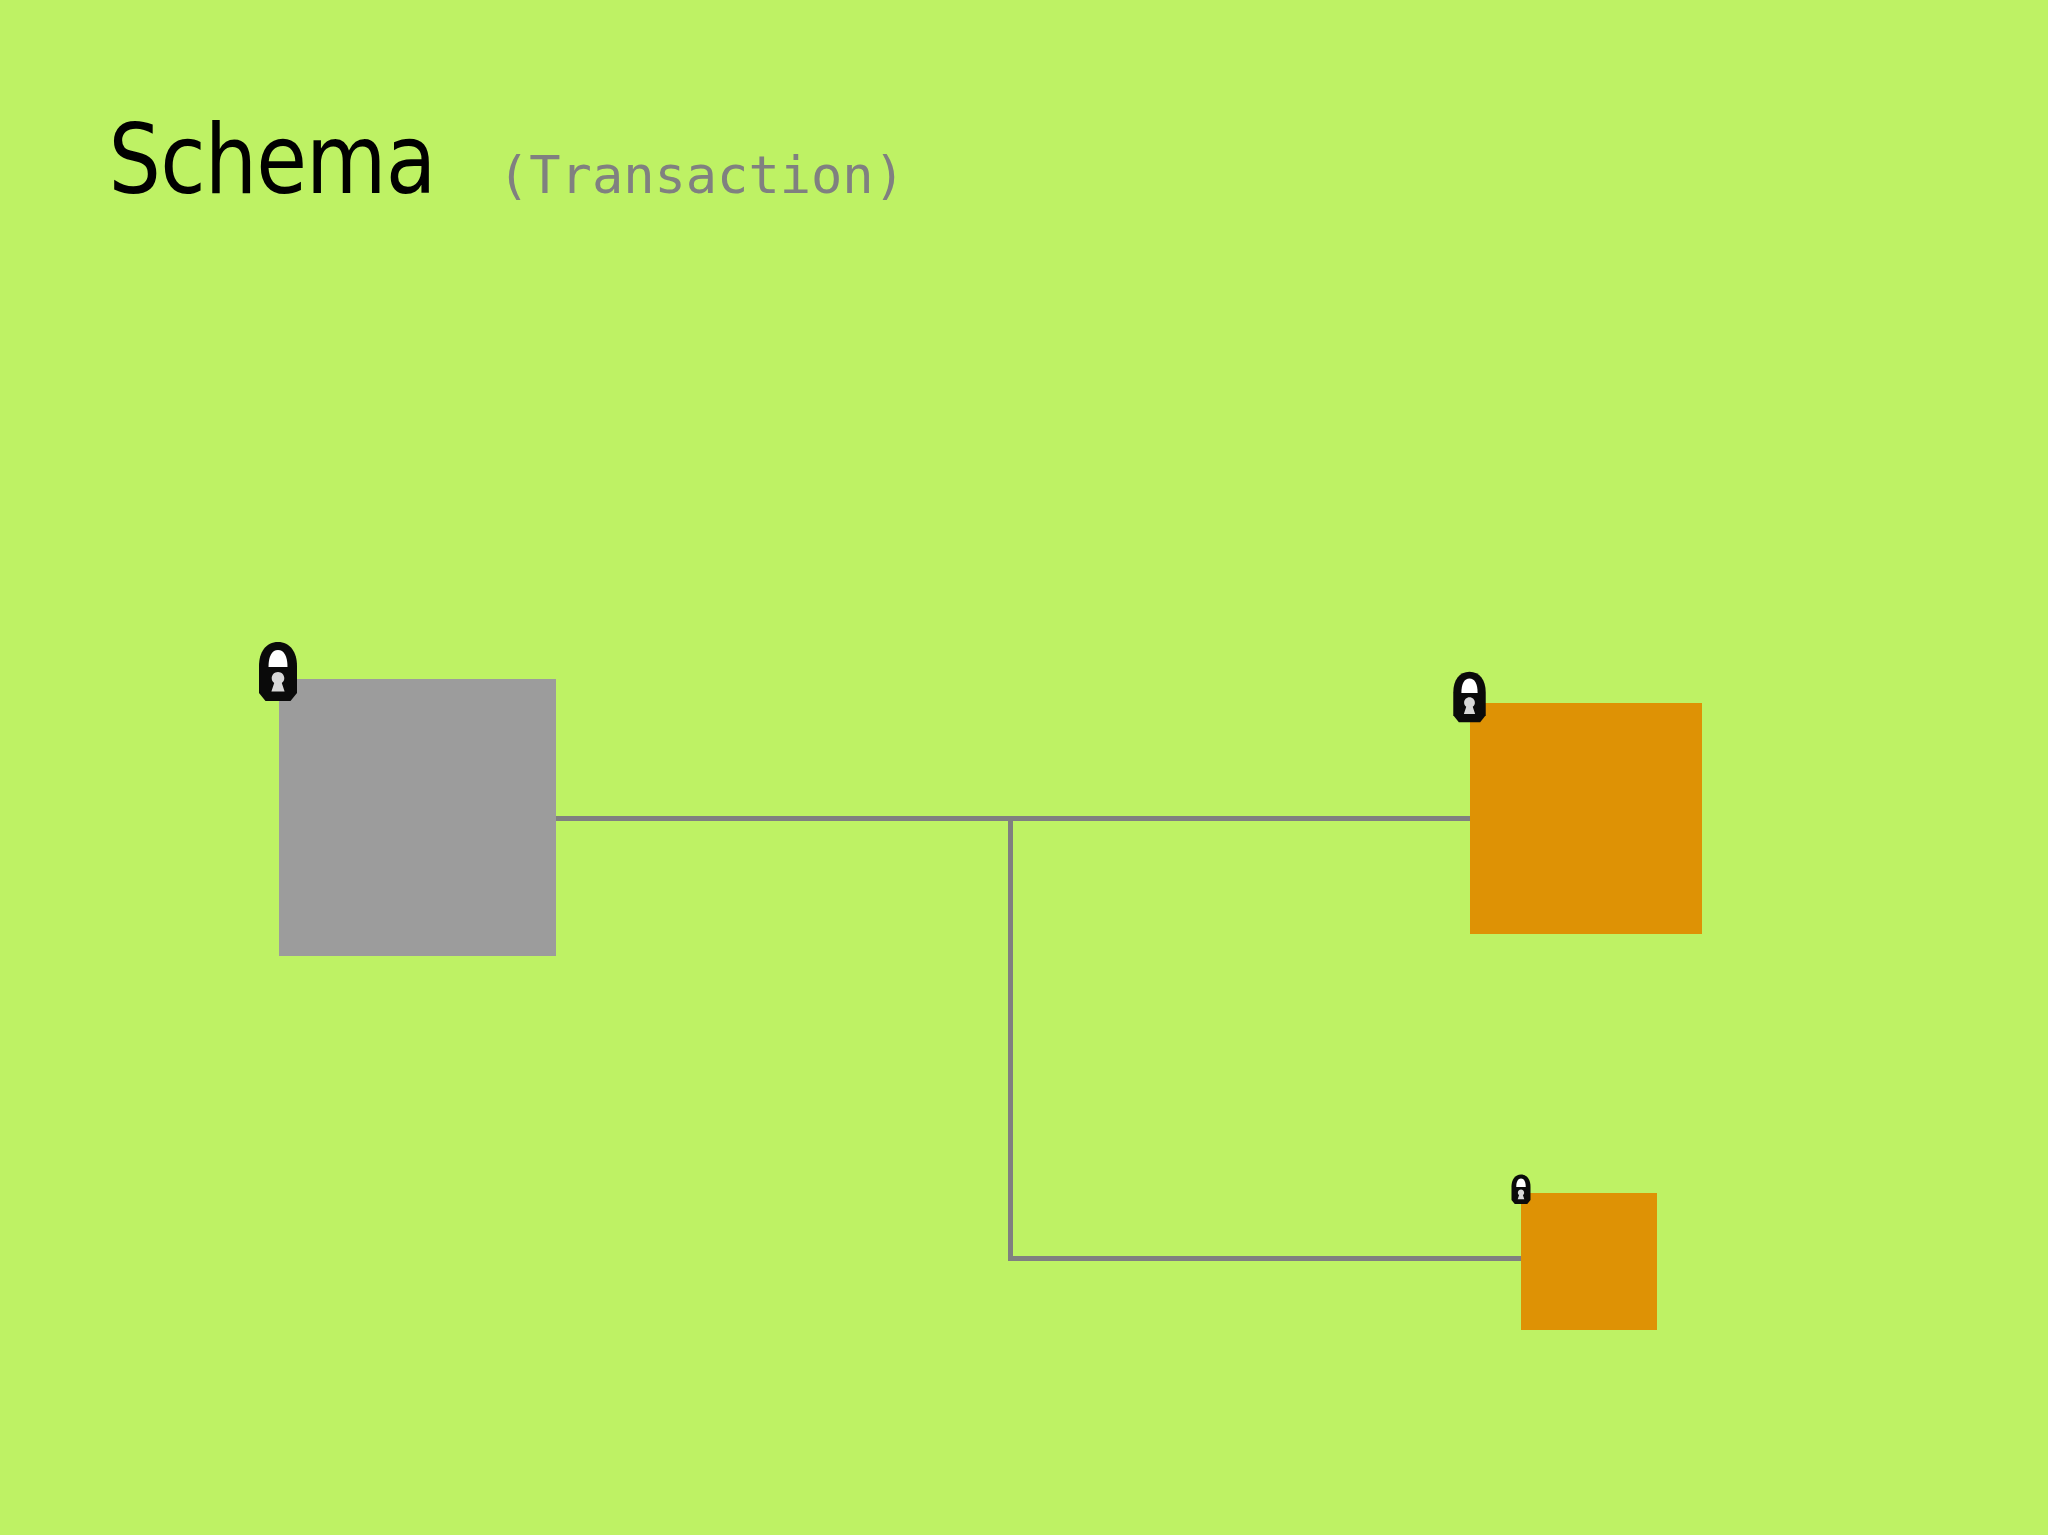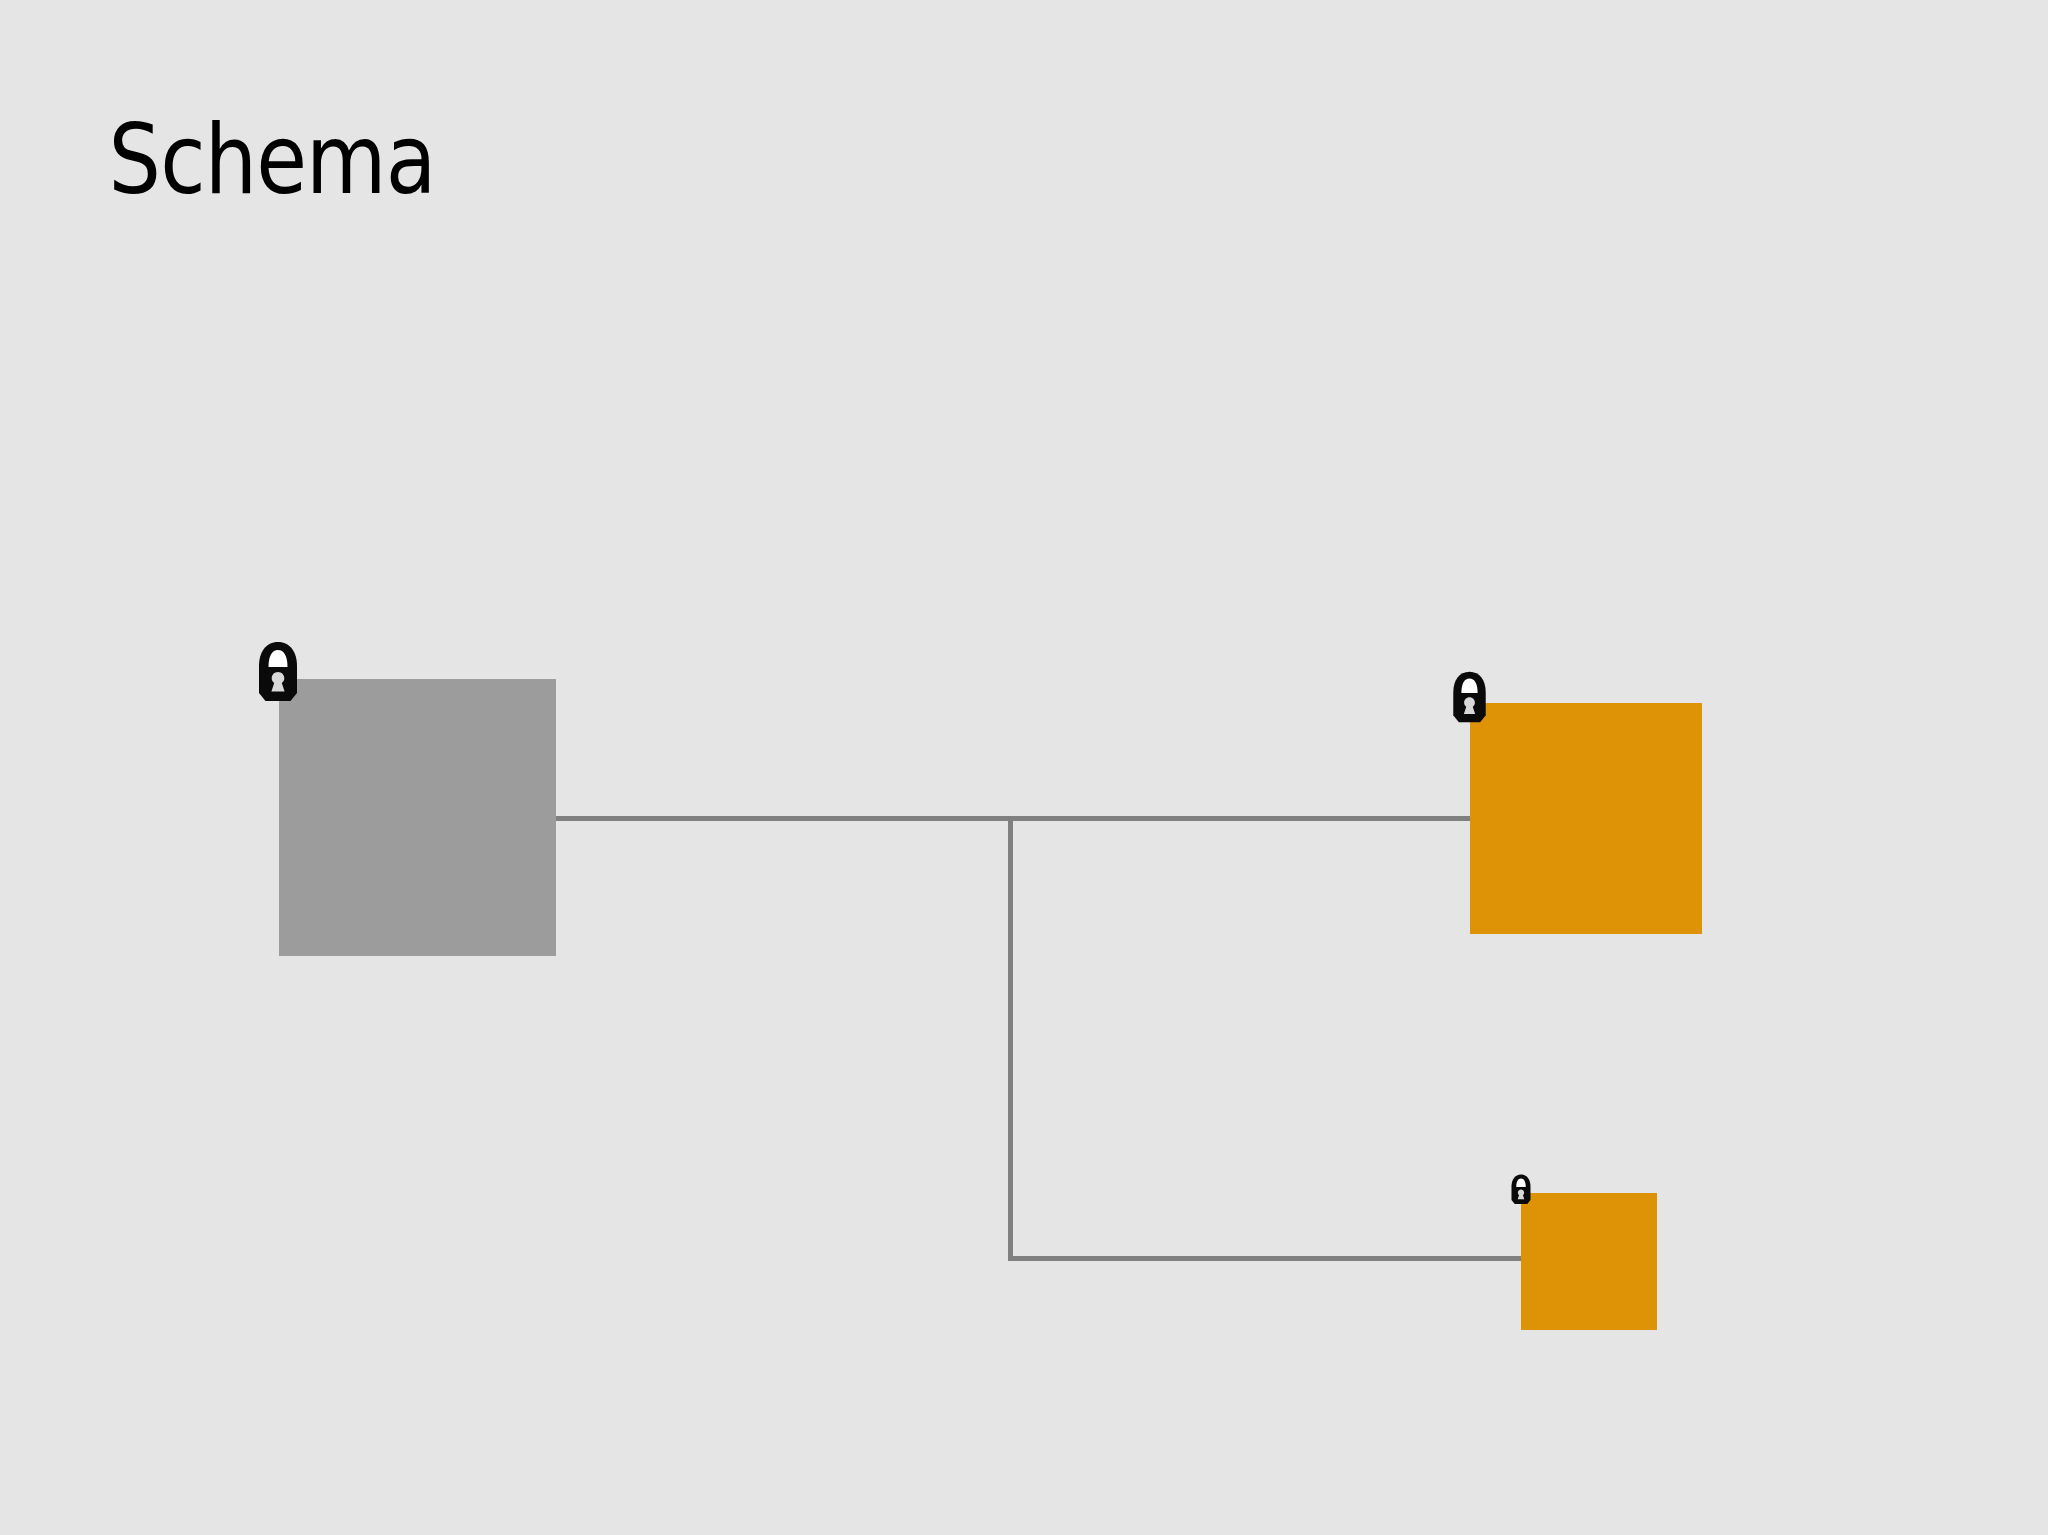--- a/index.html
+++ b/index.html
@@ -89,24 +89,25 @@
   }
 
   .lock-icon {
     position: absolute;
     display: block;
   }
 </style>
 </head>
 <body>
 
-<div id="canvas" style="background: #e5e5e5;">
+<div id="canvas" style="background: #bef264;">
 
   <div id="title-block">
     <span id="title-main" style="color: rgb(0, 0, 0);">Schema</span>
+    <span id="title-sub" style="color: rgb(128, 128, 128);">(Transaction)</span>
   </div>
 
   <div id="graph">
 
     <div class="edge" id="edge-0" style="background: rgb(128, 128, 128); left: 556px; top: 816px; width: 455px; height: 5px;"></div>
     <div class="edge" id="edge-1" style="background: rgb(128, 128, 128); left: 1010px; top: 816px; width: 461px; height: 5px;"></div>
     <div class="edge" id="edge-2" style="background: rgb(128, 128, 128); left: 1008px; top: 816px; width: 5px; height: 445px;"></div>
     <div class="edge" id="edge-3" style="background: rgb(128, 128, 128); left: 1008px; top: 1256px; width: 515px; height: 5px;"></div>
 
     <div class="node" id="node-0" style="left: 279px; top: 679px; width: 277px; height: 277px;">

